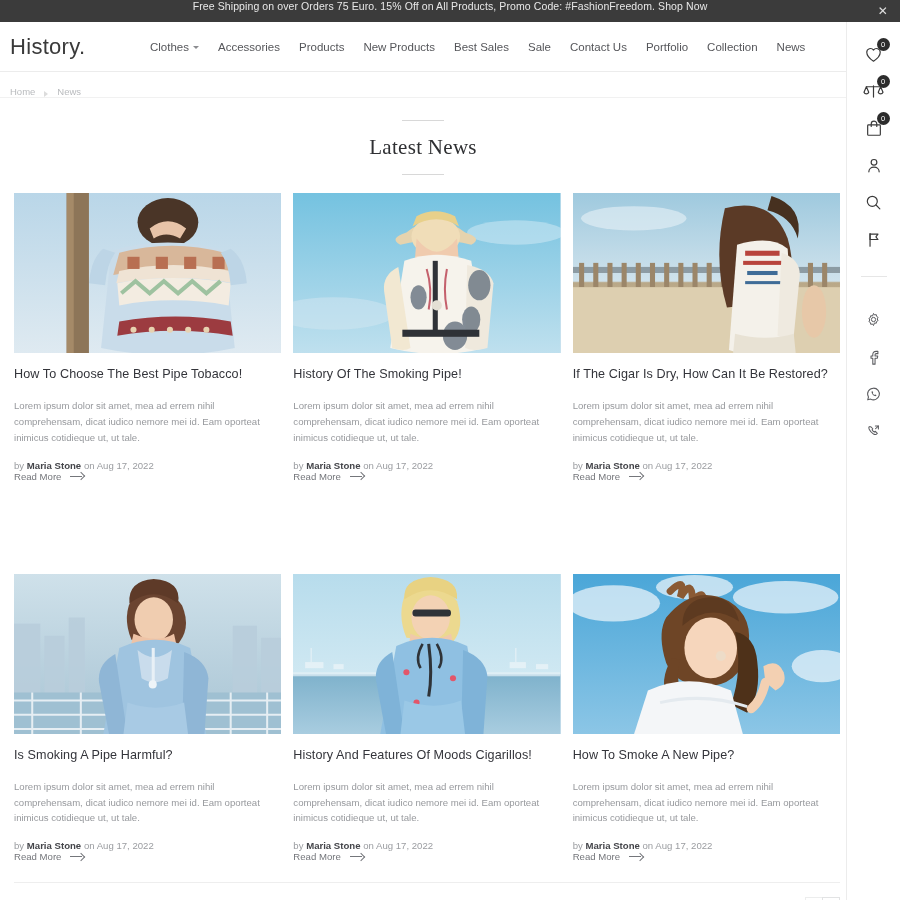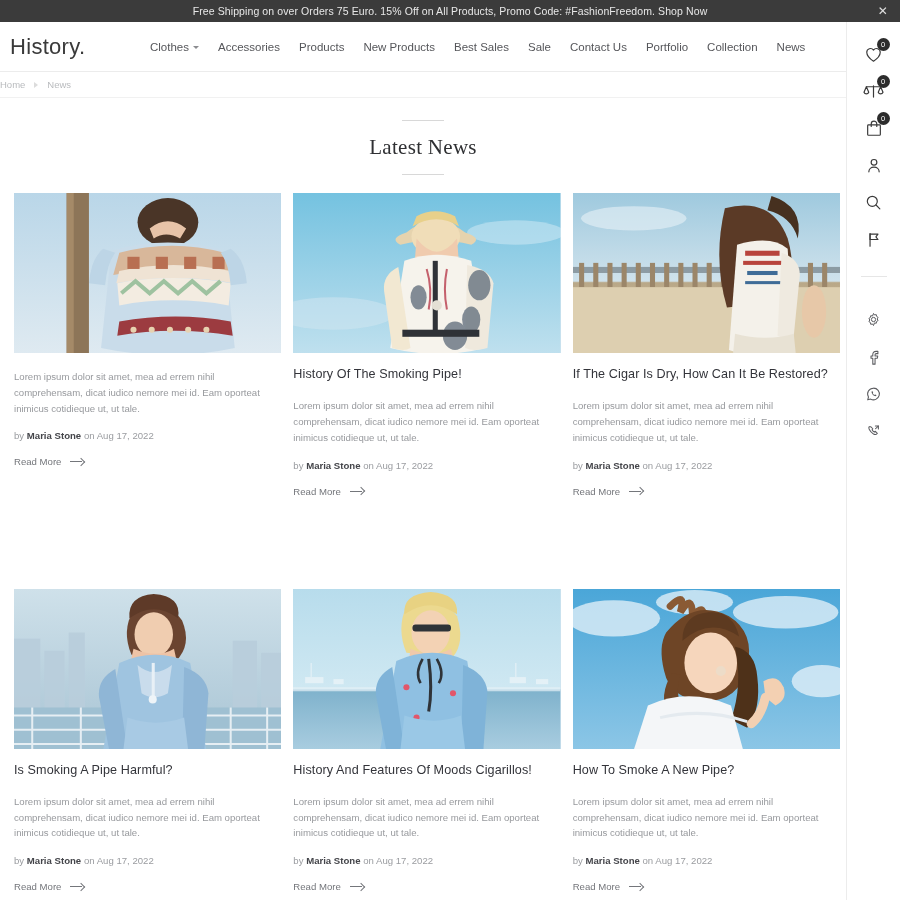--- a/index.html
+++ b/index.html
@@ -10,21 +10,21 @@
     overflow: hidden;
   }
   body { position: relative; }
 
   
   .promo-bar {
     position: relative;
     height: 22px;
     background: #3b3b3b;
     color: #e8e8e8;
-    display: flex; align-items: center; justify-content: center;
+    display: flex; justify-content: center;
     font-size: 10.5px;
     letter-spacing: .1px;
   }
   .promo-close {
     position: absolute; right: 12px; top: 50%; transform: translateY(-50%);
     color: #e0e0e0; font-size: 12px; line-height: 1; cursor: pointer;
     font-family: "Liberation Sans", sans-serif;
   }
 
   
@@ -46,22 +46,22 @@
     display: flex; align-items: center; gap: 4px; cursor: pointer;
   }
   .caret {
     width: 0; height: 0; border-left: 3.2px solid transparent;
     border-right: 3.2px solid transparent; border-top: 3.8px solid #8b8c90;
     display: inline-block; position: relative; top: 1px;
   }
 
   
   .breadcrumb {
-    height: 26px; display: flex; align-items: center; gap: 9px;
-    padding-left: 0; font-size: 9.5px; color: #b9bbbe;
+    height: 26px; display: flex; align-items: flex-end; gap: 9px;
+    padding-left: 10px; font-size: 9.5px; color: #b9bbbe;
     border-bottom: 1px solid #f1f1f1;
   }
   .crumb-sep {
     width: 0; height: 0; border-top: 3px solid transparent;
     border-bottom: 3px solid transparent; border-left: 4px solid #dcdcdc;
   }
 
   
   .rail {
     position: absolute; top: 22px; right: 0; width: 54px; bottom: 0;
@@ -113,21 +113,21 @@
   .card-title {
     font-size: 12.6px; color: #33343a; margin-top: 14px;
     font-weight: 400; letter-spacing: .1px; line-height: 1.2;
   }
   .card-excerpt {
     font-size: 9.6px; color: #97999d; line-height: 1.65; margin-top: 16px;
   }
   .card-meta { font-size: 9.6px; color: #9a9ca0; margin-top: 14px; }
   .card-meta b { color: #44454a; font-weight: 700; }
   .read-more {
-    font-size: 9.6px; color: #74767b; margin-top: 15px;
+    font-size: 9.6px; color: #74767b; 
     display: inline-flex; align-items: center; gap: 9px; cursor: pointer;
   }
   .arrow {
     display: inline-block; width: 14px; height: 8px; position: relative;
   }
   .arrow::before {
     content: ""; position: absolute; left: 0; top: 3.5px;
     width: 12px; height: 1px; background: #74767b;
   }
   .arrow::after {
@@ -314,20 +314,21 @@
               <circle cx="136" cy="136" r="3"></circle>
               <circle cx="154" cy="136" r="3"></circle>
               <circle cx="172" cy="136" r="3"></circle>
               <circle cx="190" cy="136" r="3"></circle>
             </g>
           <path d="M88 56 q-12 10 -14 34 l16 2 q2 -22 10 -32z" fill="#bdd5e6"></path>
           <path d="M214 56 q14 10 16 34 l-16 2 q-2 -22 -10 -32z" fill="#bdd5e6"></path>
           <path d="M134 36 q18 -14 36 0 l-6 10 q-14 -8 -26 0z" fill="#e7c3a8"></path>
         </svg>
       </div>
+      <div class="card-title">How To Choose The Best Pipe Tobacco!</div>
       <div class="card-excerpt">Lorem ipsum dolor sit amet, mea ad errem nihil comprehensam, dicat iudico nemore mei id. Eam oporteat inimicus cotidieque ut, ut tale.</div>
       <div class="card-meta">
         <span>by</span>
         <b>Maria Stone</b>
         <span>on</span>
         <span>Aug 17, 2022</span>
       </div>
       <div class="read-more">
         <span>Read More</span>
         <span class="arrow"></span>

